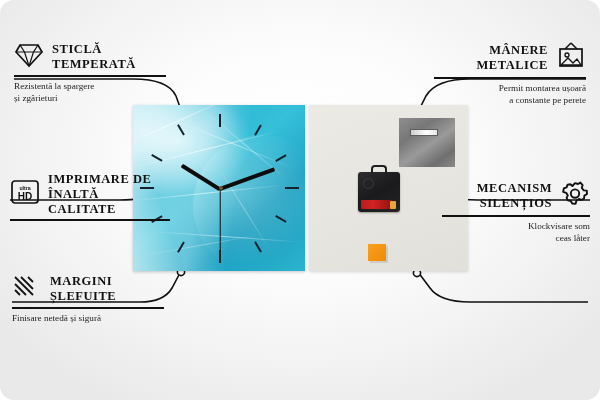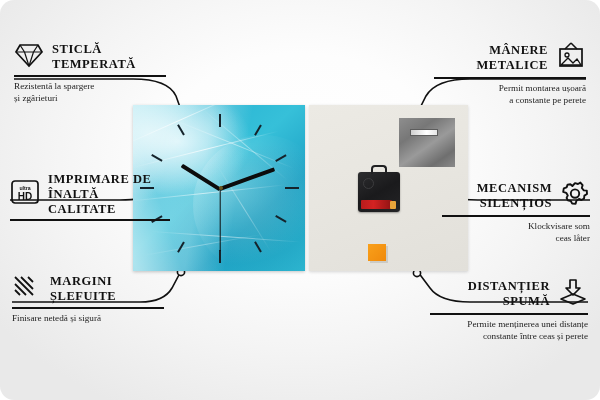--- a/index.html
+++ b/index.html
@@ -251,29 +251,14 @@
           <path d="M15 3.2 L18 4 L20.4 2.6 L22.6 5.2 L21.8 8 L23.8 10.4 L26.8 10.6 L27 14 L24.4 15.6 L24 18.6 L21.4 20 L19 19 L16.4 20.8 L15.6 23.8 L12.2 23.6 L10.8 21 L7.8 20.4 L6.6 17.8 L7.8 15.4 L6.2 12.8 L3.2 11.8 L3.8 8.4 L6.6 7.4 L7.6 4.6 L10.4 4.2 L12.4 6 Z" fill="none" stroke="#111" stroke-width="1.9" stroke-linejoin="round"></path>
           <circle cx="15" cy="13.6" r="4.2" fill="none" stroke="#111" stroke-width="1.9"></circle>
         </svg>
       </span>
     </div>
     <div class="rule"></div>
     <div class="fsub r">Klockvisare som
 ceas låter</div>
   </div>
 
-  <div class="feature" style="left:430px; top:278px; width:158px;">
-    <div class="feat-head right">
-      <span class="ftitle r">DISTANȚIER
-SPUMĂ</span>
-      <span class="icon">
-        <svg width="30" height="28" viewBox="0 0 30 28">
-          <path d="M12 2 L18 2 L18 10 L22 10 L15 17 L8 10 L12 10 Z" fill="none" stroke="#111" stroke-width="1.7" stroke-linejoin="round"></path>
-          <path d="M15 16 L27 21 L15 26 L3 21 Z" fill="none" stroke="#111" stroke-width="1.6" stroke-linejoin="round"></path>
-        </svg>
-      </span>
-    </div>
-    <div class="rule"></div>
-    <div class="fsub r">Permite menținerea unei distanțe
-constante între ceas și perete</div>
-  </div>
 
 </div>
 
 </body></html>

